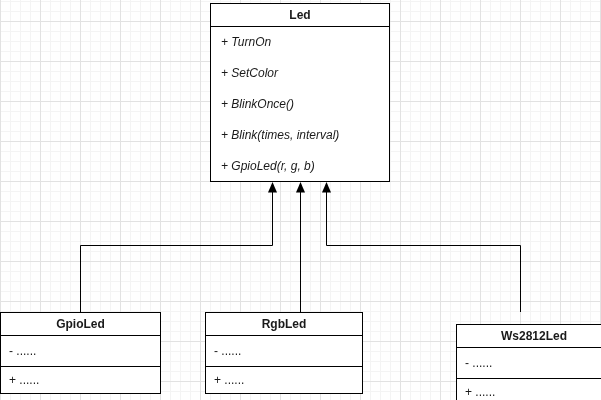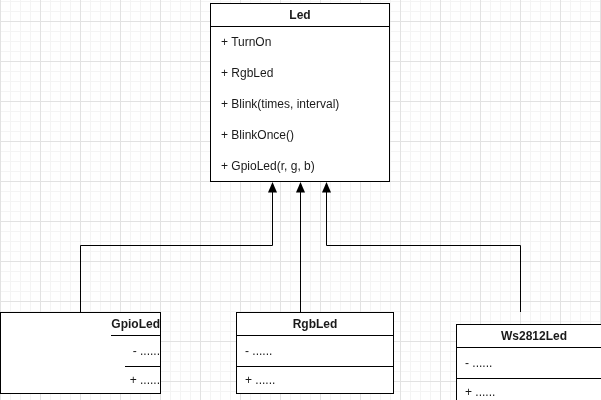--- a/index.html
+++ b/index.html
@@ -48,37 +48,38 @@
     flex: 1 1 auto;
   }
   .member-row {
     flex: 1 1 0;
     display: flex;
     align-items: center;
     font-size: 12px;
     padding-left: 10px;
     white-space: nowrap;
     overflow: hidden;
+    font-style: italic;
   }
   .section {
     display: flex;
     align-items: center;
     font-size: 12px;
     padding-left: 8px;
     box-sizing: border-box;
     white-space: nowrap;
     overflow: hidden;
   }
   .section.attrs  { flex: 0 0 31px; border-bottom: 1px solid #000000; }
   .section.ops    { flex: 1 1 auto; }
 
   
   #box-led       { left: 210px; top: 3px;   width: 180px; height: 179px; }
-  #box-gpioled   { left: 0px;   top: 312px; width: 161px; height: 82px; align-items: flex-end; }
-  #box-rgbled    { left: 236px; top: 312px; width: 158px; height: 82px; }
+  #box-gpioled   { left: 0px;   top: 312px; width: 161px; height: 82px; }
+  #box-rgbled    { left: 205px; top: 312px; width: 158px; height: 82px; }
   #box-ws2812led { left: 440px; top: 324px; width: 156px; height: 82px; margin-left: 16px; }
 
   svg.edges {
     position: absolute;
     left: 0; top: 0;
     width: 601px;
     height: 400px;
   }
   svg.edges .edge-line { stroke: #000000; stroke-width: 1; fill: none; }
   svg.edges .edge-head { fill: #000000; stroke: none; }
@@ -100,23 +101,23 @@
     <g>
       <polyline class="edge-line" points="520.5,312 520.5,245.5 326.5,245.5 326.5,192"></polyline>
       <polygon class="edge-head" points="326.5,182 322,192.5 331,192.5"></polygon>
     </g>
   </svg>
 
   <div class="class-box" id="box-led">
     <div class="class-title">Led</div>
     <div class="members">
       <div class="member-row">+ TurnOn</div>
-      <div class="member-row">+ RgbLed</div>
+      <div class="member-row">+ SetColor</div>
+      <div class="member-row">+ BlinkOnce()</div>
       <div class="member-row">+ Blink(times, interval)</div>
-      <div class="member-row">+ BlinkOnce()</div>
       <div class="member-row">+ GpioLed(r, g, b)</div>
     </div>
   </div>
 
   <div class="class-box" id="box-gpioled">
     <div class="class-title">GpioLed</div>
     <div class="section attrs">- ......</div>
     <div class="section ops">+ ......</div>
   </div>
 

